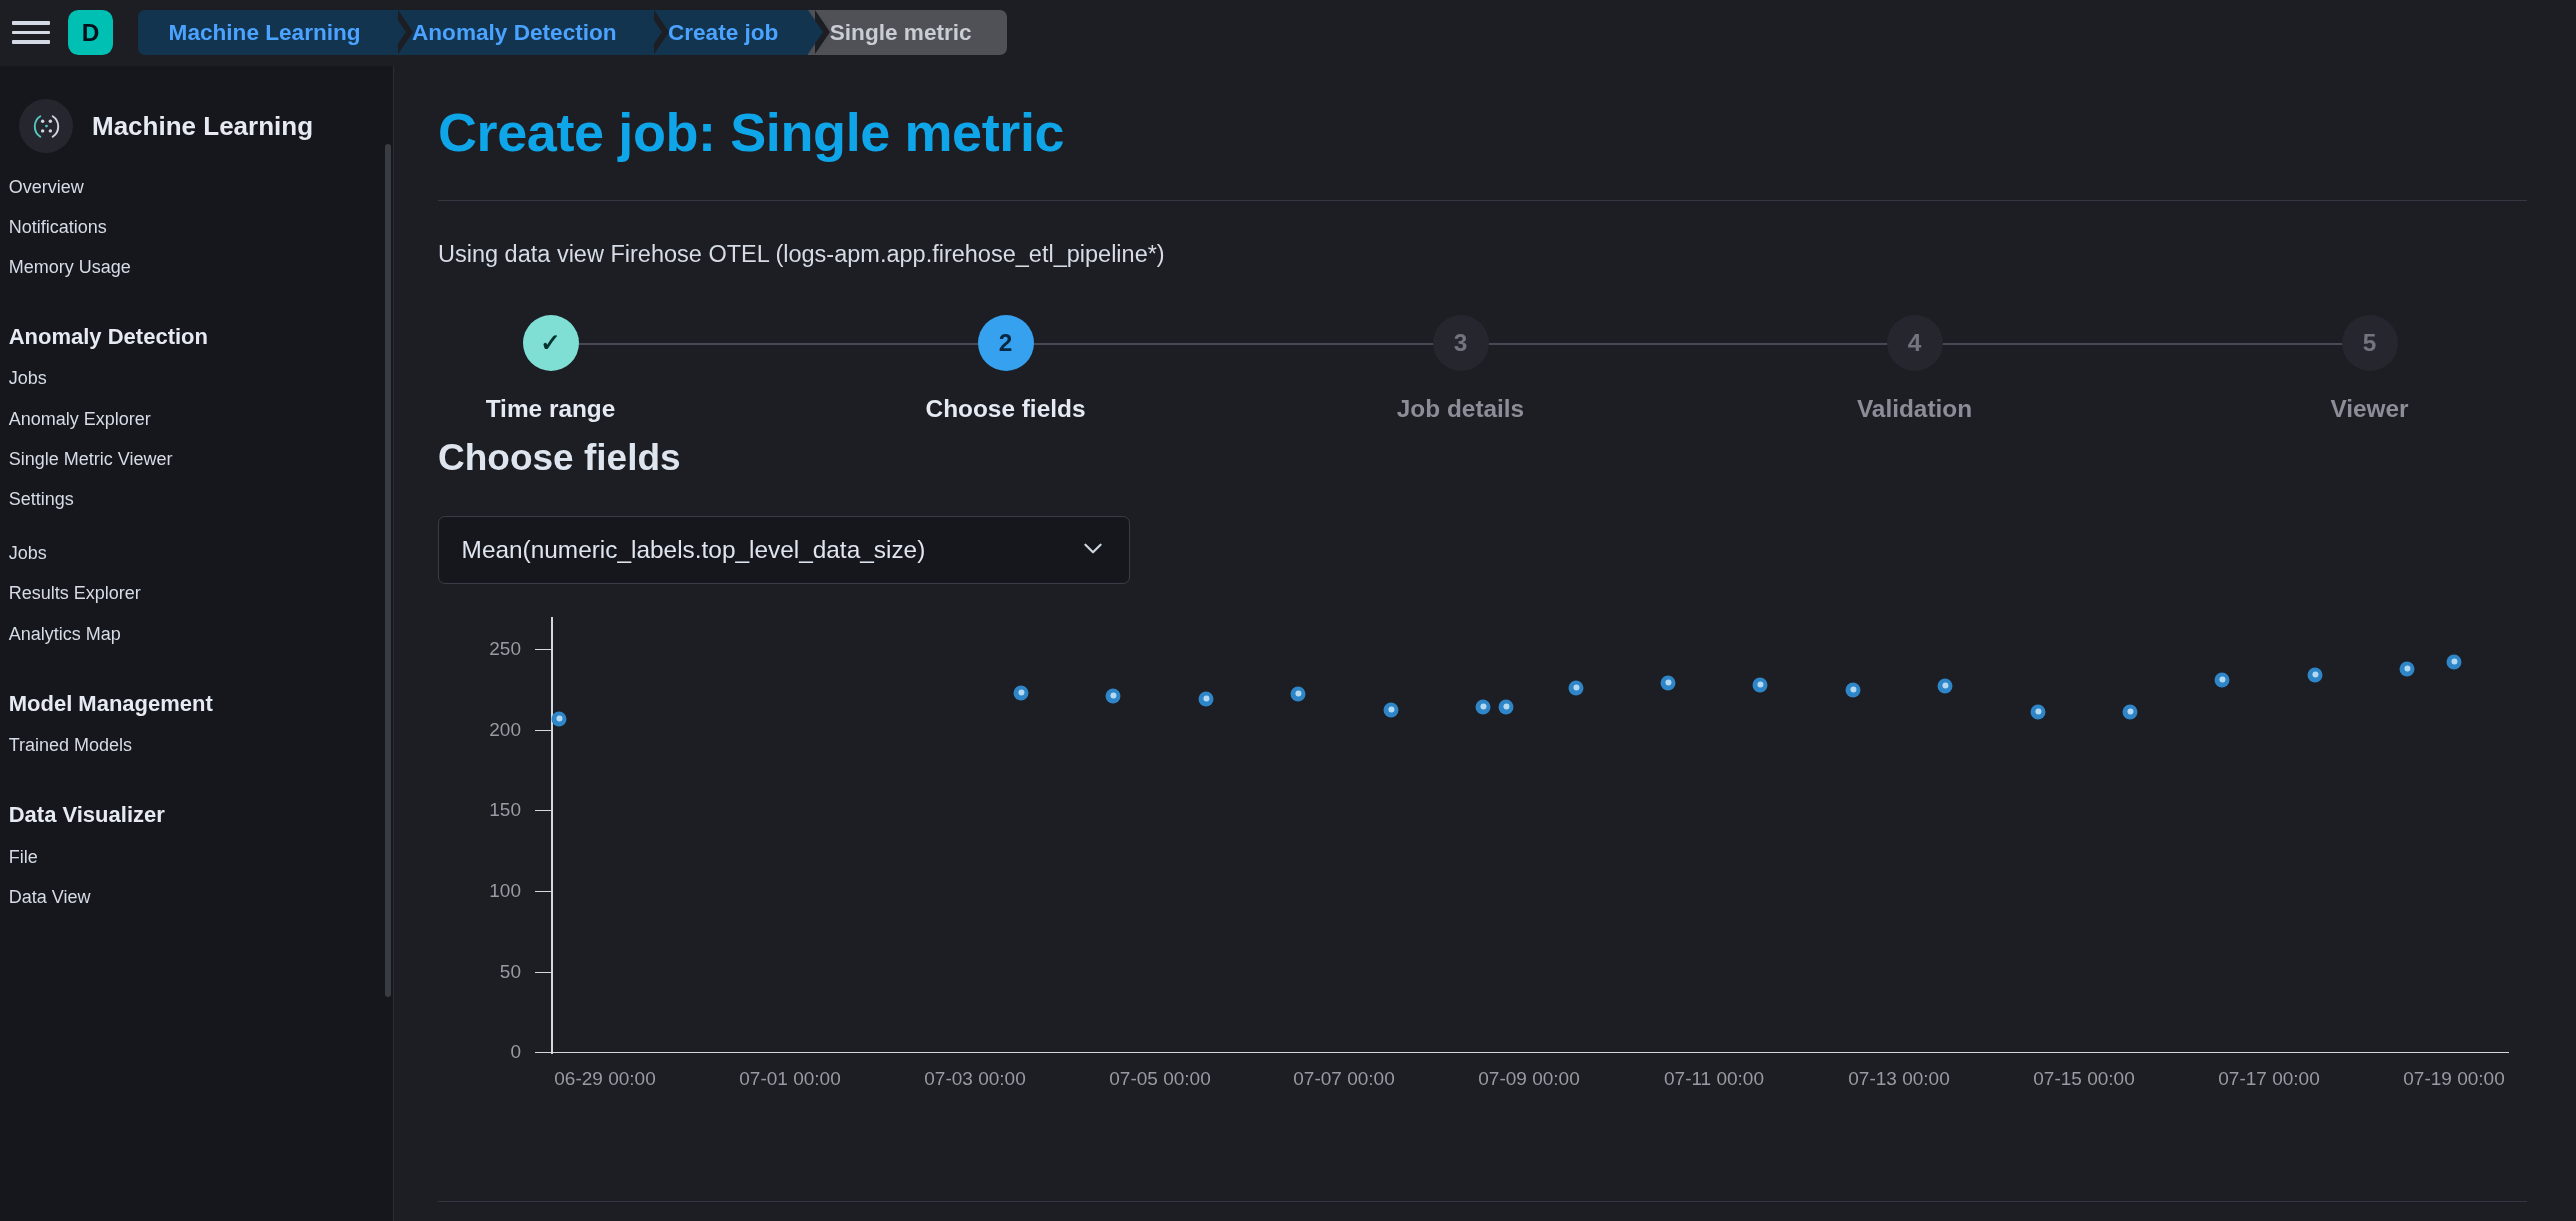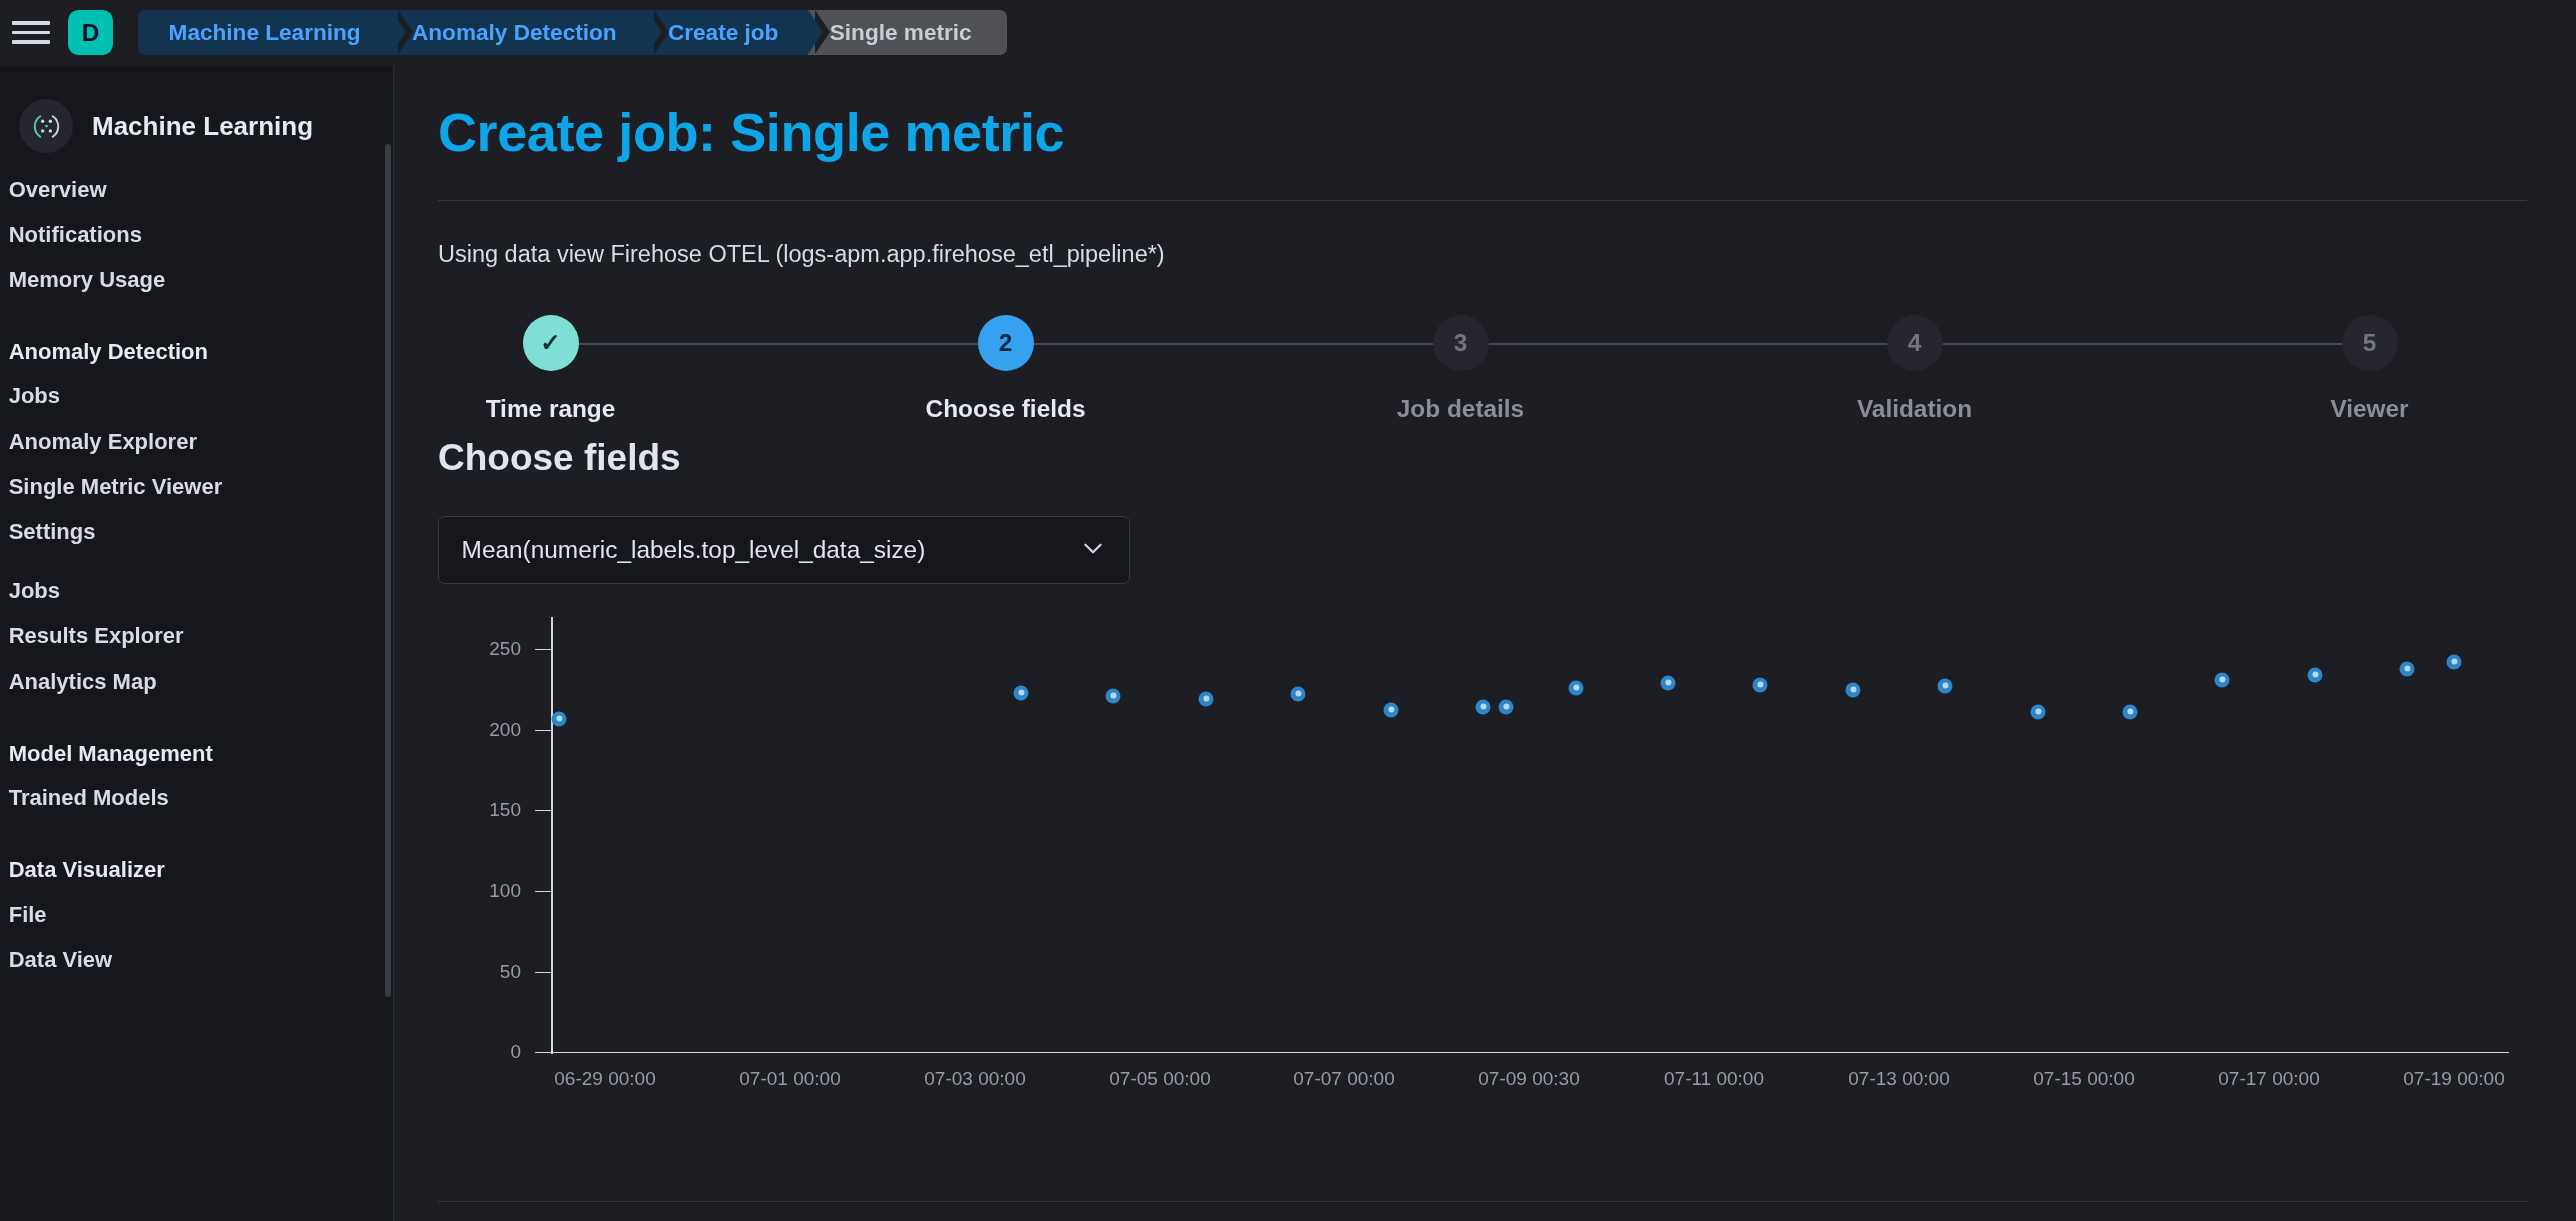--- a/index.html
+++ b/index.html
@@ -65,22 +65,22 @@
     width:54px; height:54px; border-radius:50%;
     background:#25262e; display:flex; align-items:center; justify-content:center;
   }
   #sidebar-title { font-size:26px; font-weight:700; margin-left:19px; color:#e6ebf3; }
   .nav-group { margin-top:14px; }
   .nav-heading {
     font-size:22px; font-weight:700; color:#e6ebf3;
     padding:22.6px 0 8.7px 8.7px;
   }
   .nav-item {
-    font-size:22px; color:#d6dce6; padding:9.6px 0 9.6px 8.7px;
-    cursor:pointer; white-space:nowrap;font-weight:bold;
+    font-size:18px; color:#d6dce6; padding:9.6px 0 9.6px 8.7px;
+    cursor:pointer; white-space:nowrap;
   }
   #sidebar-scroll {
     position:absolute; right:1.7px; top:78px; width:6.1px; height:853px;
     background:#3a3c44; border-radius:3.5px;
   }
   
   #main {
     position:absolute; top:66px; left:394px; width:2182px; height:1156px;
     padding:35px 52px 0 44px; overflow:hidden;
   }
@@ -262,21 +262,21 @@
       <div class="ytick-mark" style="top: 193px; left: 97px;"></div>
       <div class="ytick-label" style="top: 113px; right: 1988px; text-align: right;">200</div>
       <div class="ytick-mark" style="top: 113px; left: 97px;"></div>
       <div class="ytick-label" style="top: 32px; right: 1988px;">250</div>
       <div class="ytick-mark" style="top: 32px; left: 97px;"></div>
       <div class="xtick-label" style="left: 167px;">06-29 00:00</div>
       <div class="xtick-label" style="left: 352px;">07-01 00:00</div>
       <div class="xtick-label" style="left: 537px;">07-03 00:00</div>
       <div class="xtick-label" style="left: 722px;">07-05 00:00</div>
       <div class="xtick-label" style="left: 906px;">07-07 00:00</div>
-      <div class="xtick-label" style="left: 1091px;">07-09 00:30</div>
+      <div class="xtick-label" style="left: 1091px;">07-09 00:00</div>
       <div class="xtick-label" style="left: 1276px;">07-11 00:00</div>
       <div class="xtick-label" style="left: 1461px;">07-13 00:00</div>
       <div class="xtick-label" style="left: 1646px;">07-15 00:00</div>
       <div class="xtick-label" style="left: 1831px;">07-17 00:00</div>
       <div class="xtick-label" style="left: 2016px;">07-19 00:00</div>
       <div class="dot" title="06-28 12:00 : 207" style="left: 121px; top: 102px;"></div>
       <div class="dot" title="07-03 12:00 : 223" style="left: 583px; top: 76px;"></div>
       <div class="dot" title="07-04 12:00 : 221" style="left: 675px; top: 79px;"></div>
       <div class="dot" title="07-05 12:00 : 219" style="left: 768px; top: 82px;"></div>
       <div class="dot" title="07-06 12:00 : 222" style="left: 860px; top: 77px;"></div>

